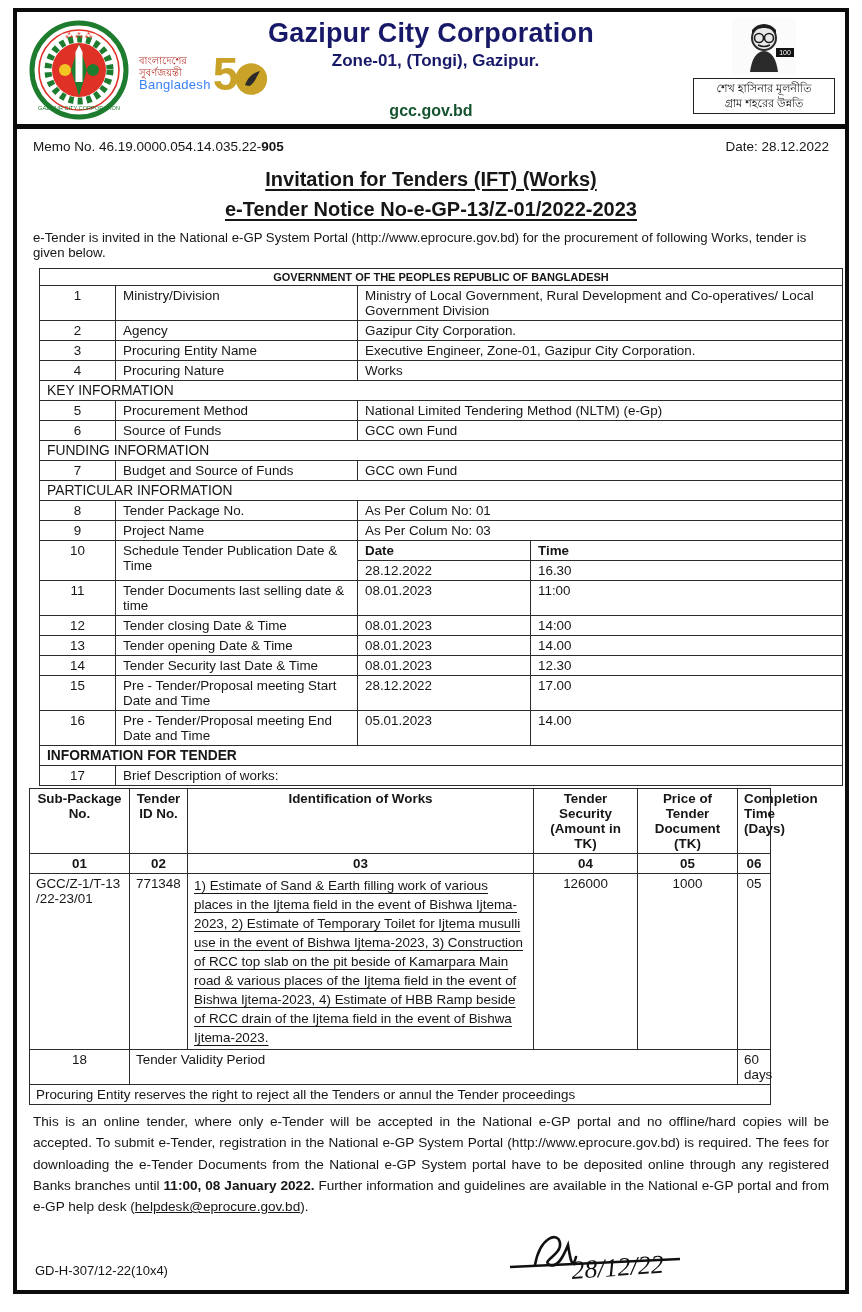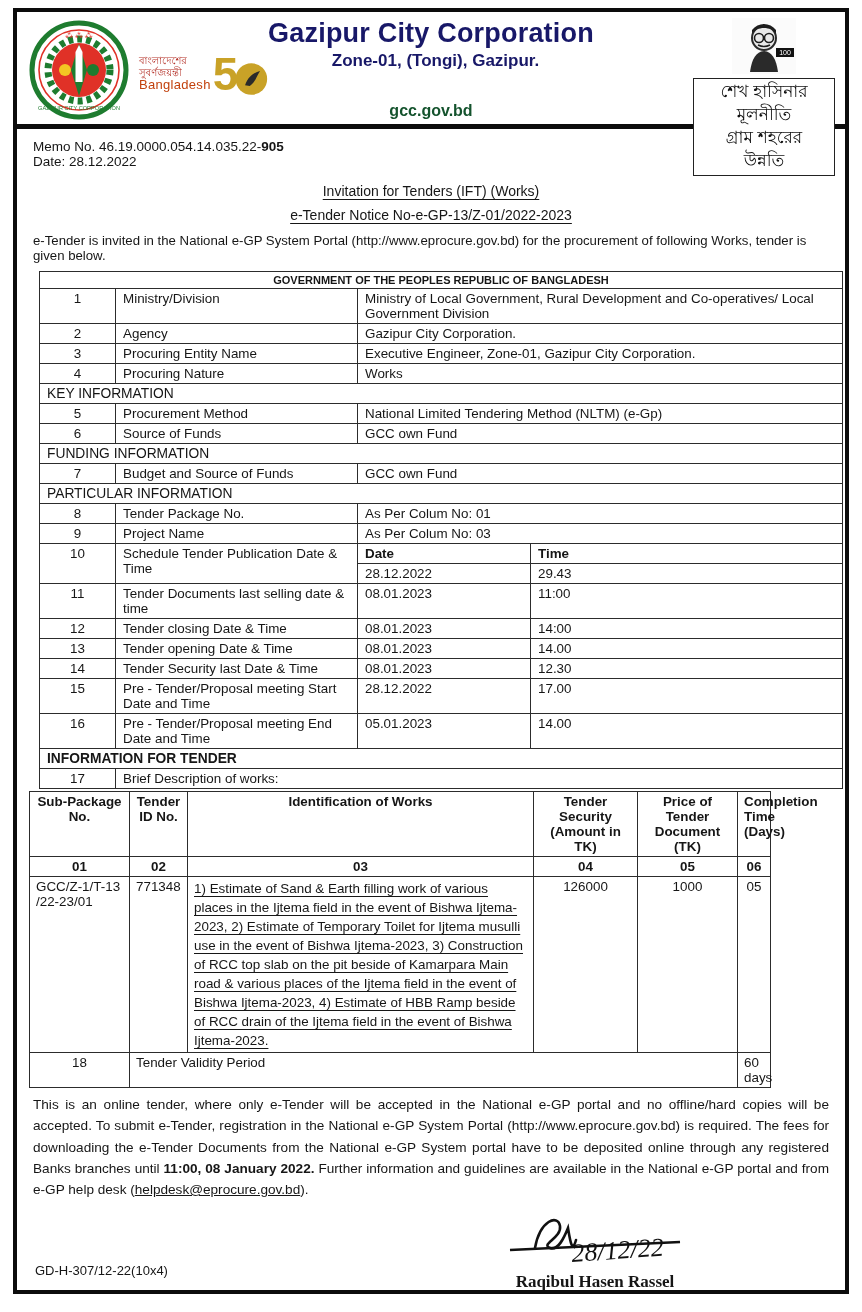--- a/index.html
+++ b/index.html
@@ -5,35 +5,35 @@
   html,body{margin:0;padding:0;background:#fff;}
   .page{position:relative;width:862px;height:1312px;background:#fff;
         font-family:"Liberation Sans",sans-serif;color:#161616;overflow:hidden;}
   .frame{position:absolute;left:13px;top:8px;width:828px;height:1278px;
          border:4px solid #0c0c0c;background:#fff;overflow:hidden;}
   
   .hdr{position:relative;height:112px;border-bottom:5px solid #0c0c0c;}
   .seal{position:absolute;left:12px;top:8px;width:100px;height:100px;}
   .bd50{position:absolute;left:122px;top:22px;width:130px;height:80px;display:flex;align-items:center;}
   .bd50 .txt{font-size:10px;line-height:1.15;color:#b5332a;}
-  .bd50 .txt .bdg{color:#c2410c;font-size:13px;letter-spacing:.3px;}
+  .bd50 .txt .bdg{color:#3b82f6;font-size:13px;letter-spacing:.3px;}
   .bd50 .five{font-size:46px;font-weight:bold;color:#c9a227;line-height:1;margin-left:2px;}
   .hdr-center{position:absolute;left:0;right:0;top:6px;text-align:center;}
   .org-name{font-size:27px;font-weight:bold;color:#181868;letter-spacing:.2px;}
   .org-sub{font-size:17px;font-weight:bold;color:#181868;margin-top:2px;padding-left:9px;}
   .website{position:absolute;left:0;right:0;bottom:4px;text-align:center;
            font-size:16px;font-weight:bold;color:#14532d;}
   .mujib{position:absolute;right:10px;top:6px;width:142px;text-align:center;}
-  .mujib-caption{border:1px solid #222;padding:2px 17px;font-size:17px;line-height:1.35;
+  .mujib-caption{border:1px solid #222;padding:2px 17px;font-size:11px;line-height:1.35;
                  background:#fff;color:#111;}
   
-  .memo-row{display:flex;justify-content:space-between;padding:10px 16px 0 16px;font-size:13.5px;flex-direction:column;}
+  .memo-row{display:flex;justify-content:space-between;padding:10px 16px 0 16px;font-size:13.5px;}
   .memo-num{font-weight:bold;}
   .titles{text-align:center;margin-top:10px;line-height:1.5;}
-  .titles span{display:inline-block;font-size:14px;font-weight:normal;
+  .titles span{display:inline-block;font-size:20px;font-weight:bold;
                text-decoration:underline;text-underline-offset:3px;}
   .intro{padding:6px 16px 0 16px;font-size:13.2px;}
   
   table{border-collapse:collapse;table-layout:fixed;}
   .main-tbl{width:804px;margin:8px 2px 0 22px;font-size:13.4px;}
   .main-tbl td{border:1px solid #2c2c2c;padding:2px 7px;vertical-align:top;}
   .works-tbl{width:742px;margin:2px 2px 0 12px;font-size:13.4px;}
   .works-tbl td{border:1px solid #2c2c2c;padding:2px 6px;vertical-align:top;}
   .c{text-align:center;}
   .b{font-weight:bold;}
@@ -191,21 +191,21 @@
         <td colspan="2">As Per Colum No: 03</td>
       </tr>
       <tr>
         <td class="c" rowspan="2">10</td>
         <td rowspan="2">Schedule Tender Publication Date &amp; Time</td>
         <td class="b">Date</td>
         <td class="b">Time</td>
       </tr>
       <tr>
         <td>28.12.2022</td>
-        <td>29.43</td>
+        <td>16.30</td>
       </tr>
       <tr>
         <td class="c">11</td>
         <td>Tender Documents last selling date &amp; time</td>
         <td>08.01.2023</td>
         <td>11:00</td>
       </tr>
       <tr>
         <td class="c">12</td>
         <td>Tender closing Date &amp; Time</td>
@@ -278,20 +278,23 @@
         <td class="desc">1) Estimate of Sand &amp; Earth filling work of various places in the Ijtema field in the event of Bishwa Ijtema-2023, 2) Estimate of Temporary Toilet for Ijtema musulli use in the event of Bishwa Ijtema-2023, 3) Construction of RCC top slab on the pit beside of Kamarpara Main road &amp; various places of the Ijtema field in the event of Bishwa Ijtema-2023, 4) Estimate of HBB Ramp beside of RCC drain of the Ijtema field in the event of Bishwa Ijtema-2023.</td>
         <td class="c">126000</td>
         <td class="c">1000</td>
         <td class="c">05</td>
       </tr>
       <tr>
         <td class="c">18</td>
         <td colspan="4">Tender Validity Period</td>
         <td>60 days</td>
       </tr>
+      <tr>
+        <td colspan="6">Procuring Entity reserves the right to reject all the Tenders or annul the Tender proceedings</td>
+      </tr>
     </tbody>
       </table>
 
     <div class="closing">
       <span>This is an online tender, where only e-Tender will be accepted in the National e-GP portal and no offline/hard copies will be accepted. To submit e-Tender, registration in the National e-GP System Portal (http://www.eprocure.gov.bd) is required. The fees for downloading the e-Tender Documents from the National e-GP System portal have to be deposited online through any registered Banks branches until </span><span class="b">11:00, 08 January 2022.</span><span> Further information and guidelines are available in the National e-GP portal and from e-GP help desk (</span><span class="lnk">helpdesk@eprocure.gov.bd</span><span>).</span>
     </div>
 
     <div class="sig-wrap">
       <div class="sig">
         <svg width="230" height="62" viewBox="0 0 230 62">

